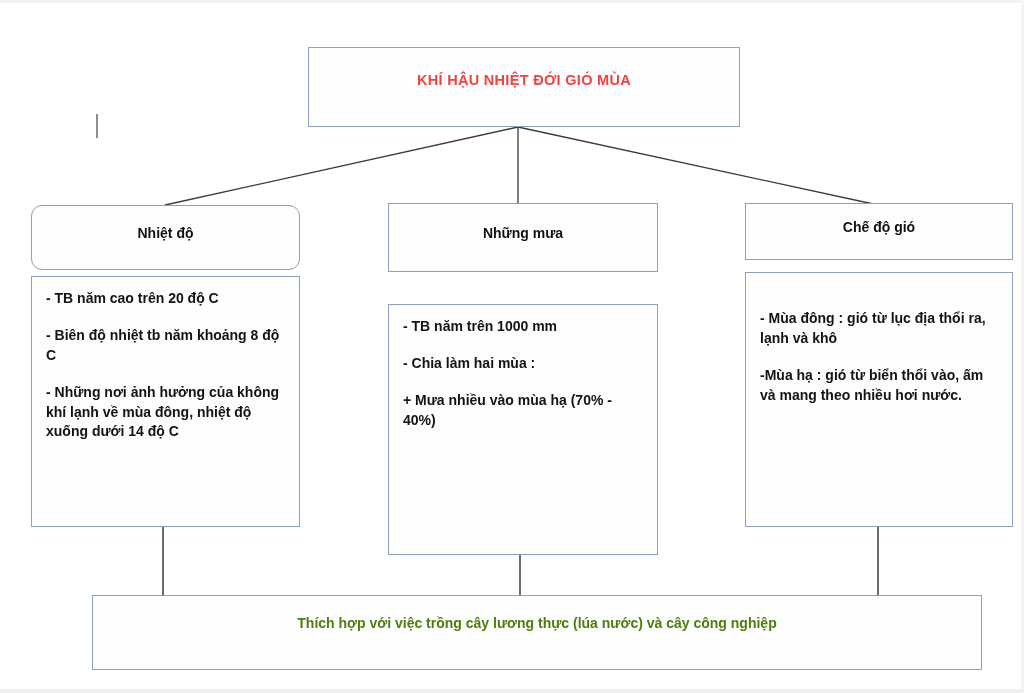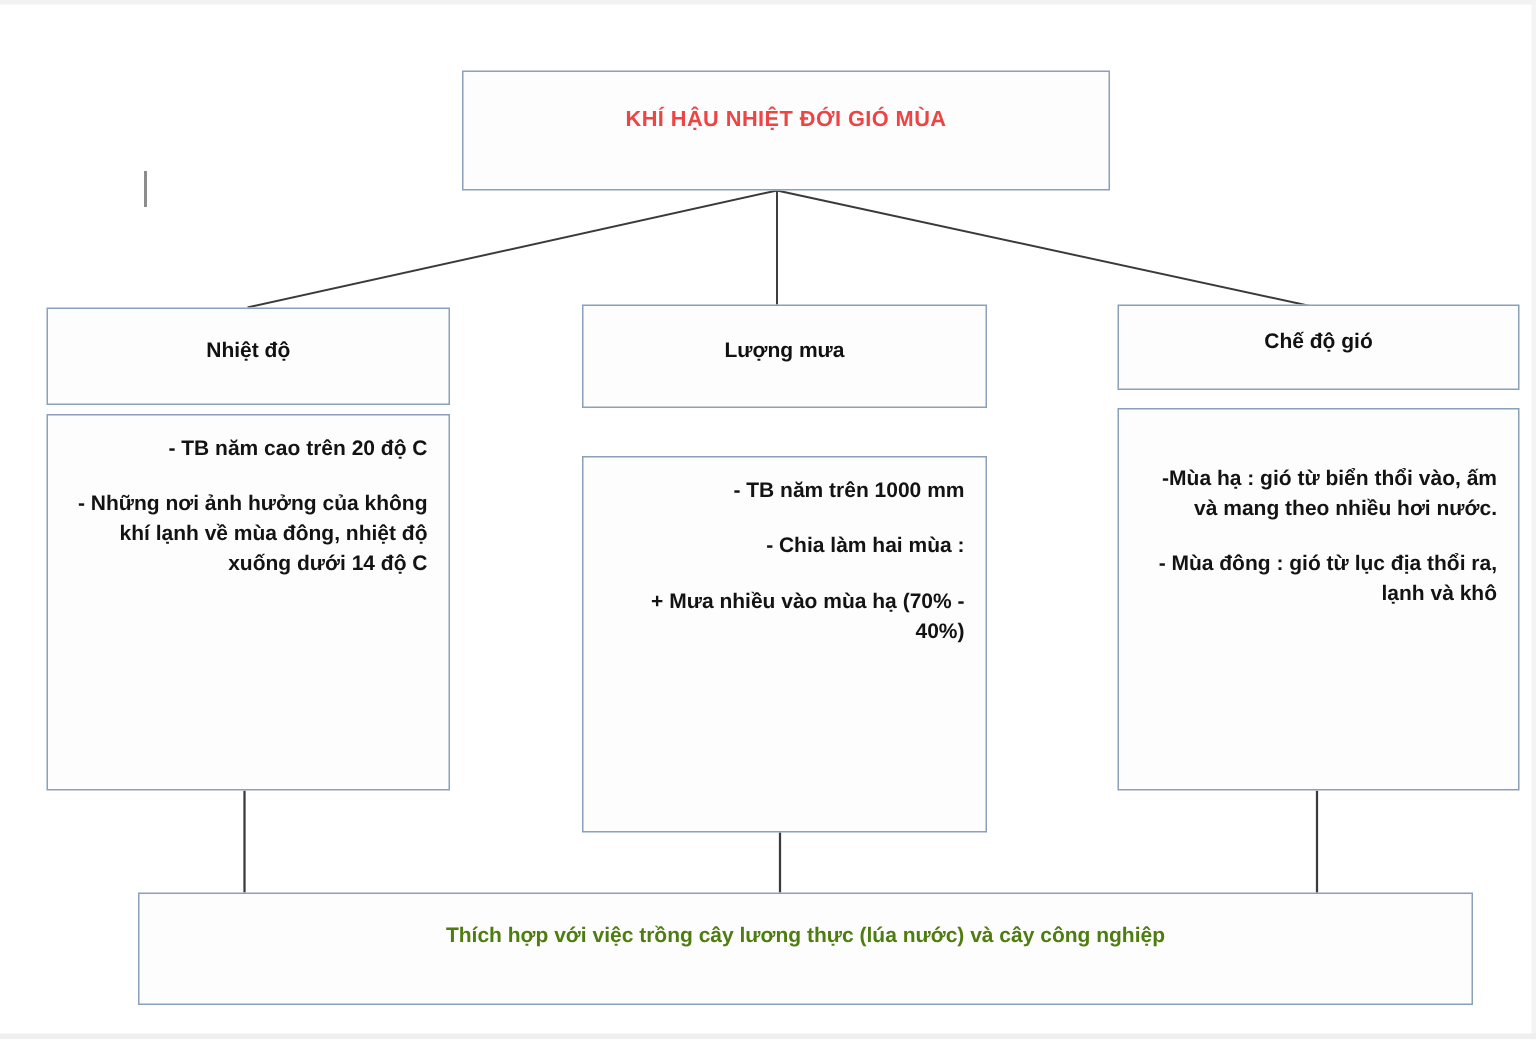--- a/index.html
+++ b/index.html
@@ -75,21 +75,20 @@
   .col-head-text {
     font-weight: bold;
     font-size: 14px;
     color: #111111;
     text-align: center;
     margin-top: -10px;
   }
 
   .col-body {
     padding: 12px 14px 8px 14px;
-    text-align: right;
   }
   .col-body p {
     margin: 0 0 17px 0;
     font-weight: bold;
     font-size: 14px;
     line-height: 1.42;
     color: #131313;
   }
   .col-body p:last-child { margin-bottom: 0; }
 
@@ -130,42 +129,43 @@
     <line x1="520" y1="527" x2="520" y2="596" stroke="#3a3a3a" stroke-width="1.5"></line>
     <line x1="878" y1="527" x2="878" y2="596" stroke="#3a3a3a" stroke-width="1.5"></line>
   </svg>
 
   <div class="caret-mark" style="left:96px; top:114px; width:2px; height:24px;"></div>
 
   <div class="box title-box" style="left:308px; top:47px; width:432px; height:80px;">
     <div class="title-text">KHÍ HẬU NHIỆT ĐỚI GIÓ MÙA</div>
   </div>
 
-  <div class="box col-head" style="left:31px; top:205px; width:269px; height:65px;">
+  <div class="box col-head" style="left:31px; top:205px; width:269px; height:65px;border-radius:11px;">
     <div class="col-head-text">Nhiệt độ</div>
   </div>
   <div class="box col-body" style="left:31px; top:276px; width:269px; height:251px;">
     <p>- TB năm cao trên 20 độ C</p>
+    <p>- Biên độ nhiệt tb năm khoảng 8 độ C</p>
     <p>- Những nơi ảnh hưởng của không khí lạnh về mùa đông, nhiệt độ xuống dưới 14 độ C</p>
   </div>
 
   <div class="box col-head" style="left:388px; top:203px; width:270px; height:69px;">
-    <div class="col-head-text">Lượng mưa</div>
+    <div class="col-head-text">Những mưa</div>
   </div>
   <div class="box col-body" style="left:388px; top:276px; width:270px; height:251px;margin-top:28px;">
     <p>- TB năm trên 1000 mm</p>
     <p>- Chia làm hai mùa :</p>
     <p>+ Mưa nhiều vào mùa hạ (70% - 40%)</p>
   </div>
 
   <div class="box col-head" style="left:745px; top:203px; width:268px; height:57px;">
     <div class="col-head-text">Chế độ gió</div>
   </div>
   <div class="box col-body" style="left:745px; top:272px; width:268px; height:255px; padding-top:36px;">
+    <p>- Mùa đông : gió từ lục địa thổi ra, lạnh và khô</p>
     <p>-Mùa hạ : gió từ biển thổi vào, ấm và mang theo nhiều hơi nước.</p>
-    <p>- Mùa đông : gió từ lục địa thổi ra, lạnh và khô</p>
   </div>
 
   <div class="box bottom-box" style="left:92px; top:595px; width:890px; height:75px;">
     <div class="bottom-text">Thích hợp với việc trồng cây lương thực (lúa nước) và cây công nghiệp</div>
   </div>
 
 </div>
 
 </body></html>

